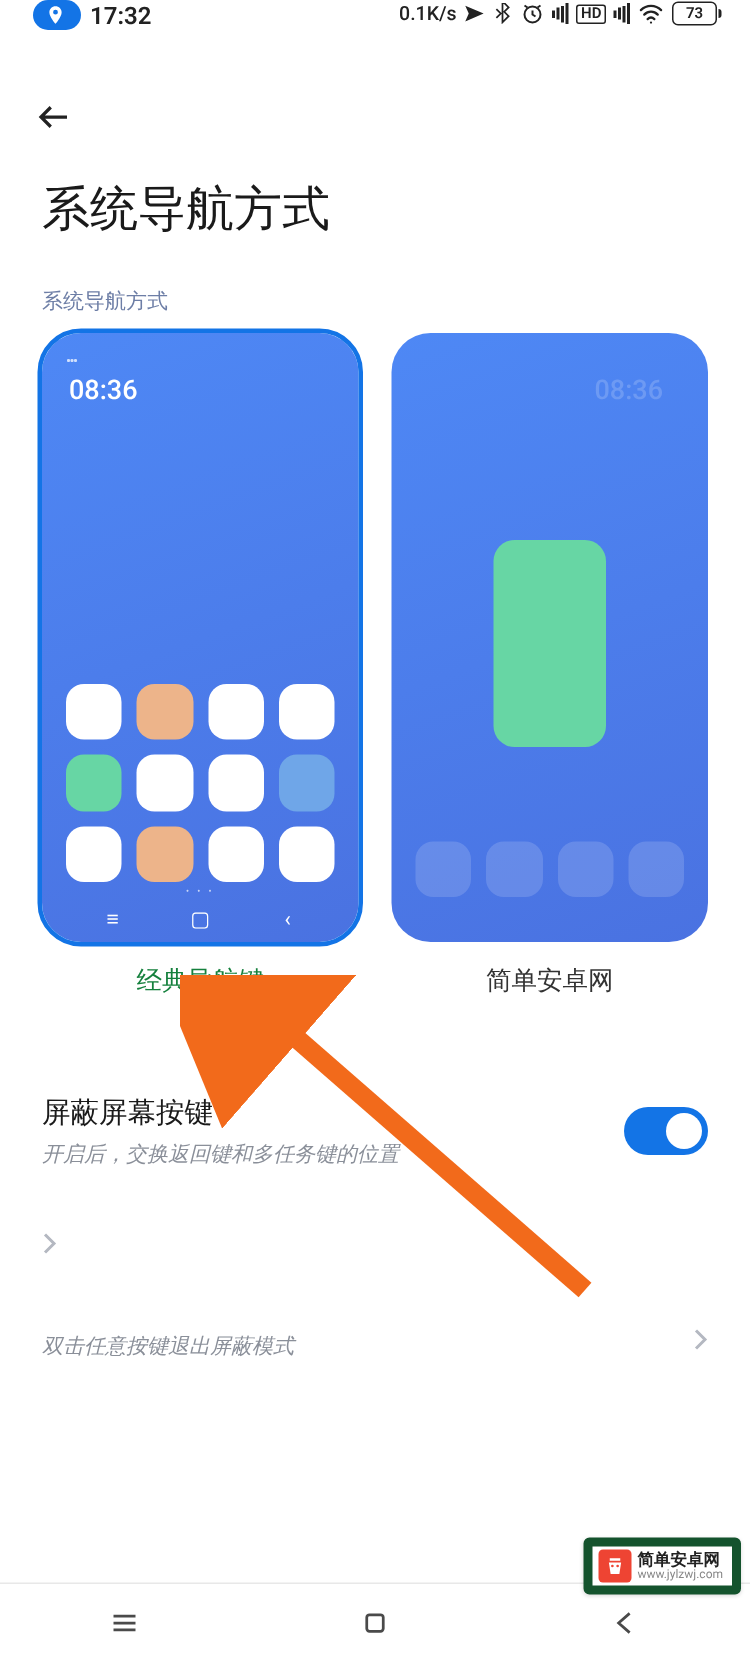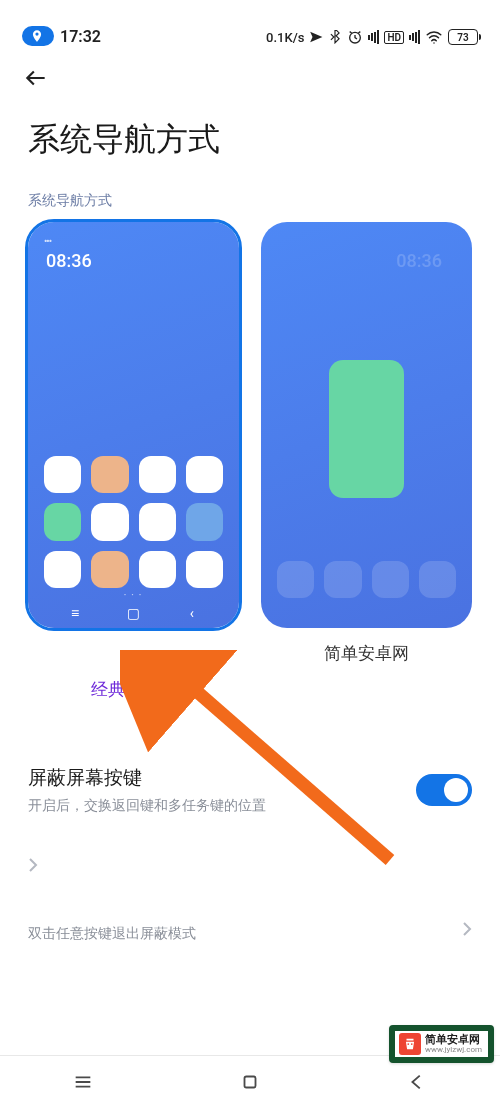--- a/index.html
+++ b/index.html
@@ -1,19 +1,19 @@
 <!DOCTYPE html>
 <html><head>
 <meta charset="utf-8">
 <style>
   * { box-sizing: border-box; margin: 0; padding: 0; }
   html, body { width: 500px; height: 1111px; font-family: -apple-system, "Segoe UI", Roboto, "Helvetica Neue", Arial, "PingFang SC", "Microsoft YaHei", sans-serif; background: #fff; color: #222; position: relative; overflow: hidden; }
 
   
-  .status-bar { display: flex; align-items: flex-end; height: 46px; padding: 0 22px; font-size: 16px; font-weight: 500; }
+  .status-bar { display: flex; align-items: flex-start; height: 46px; padding: 0 22px; font-size: 16px; font-weight: 500; }
   .status-left { display: flex; align-items: center; gap: 4px; }
   .loc-pill { background: #1374e6; color: #fff; border-radius: 14px; padding: 3px 10px 3px 8px; display: flex; align-items: center; gap: 4px; font-size: 14px; }
   .loc-pill svg { width: 14px; height: 14px; fill: #fff; }
   .status-time { font-weight: 600; margin-left: 2px; }
   .status-right { margin-left: auto; display: flex; align-items: center; gap: 5px; font-size: 13px; }
   .status-right > span, .status-right > svg { display: inline-flex; align-items: center; }
   .sig { display:inline-flex; align-items:flex-end; gap:1px; }
   .sig span { width:2px; background:#222; }
   .sig span:nth-child(1){height:5px;} .sig span:nth-child(2){height:8px;} .sig span:nth-child(3){height:11px;} .sig span:nth-child(4){height:14px;}
   .batt { border:1.5px solid #222; border-radius:4px; width:30px; height:16px; position:relative; display:flex; align-items:center; justify-content:center; font-size:10px; font-weight:600; }
@@ -25,21 +25,21 @@
   .back-arrow svg { width: 26px; height: 26px; stroke:#222; stroke-width:2; fill:none; }
   .page-title { font-size: 32px; font-weight: 500; padding: 26px 28px 20px; color:#1a1a1a; }
   .section-label { font-size: 14px; color:#6d7ea6; padding: 10px 28px 8px; }
 
   
   .options { display:flex; gap:22px; padding: 4px 28px 8px; }
   .option { flex:1; display:flex; flex-direction:column; align-items:center; gap:14px; }
   .option-card { width:100%; aspect-ratio: 0.52; border-radius:26px; overflow:hidden; position:relative; background: linear-gradient(160deg,#4e88f5 0%, #4a72e1 100%); }
   .option-card.selected { outline: 3px solid #1374e6; outline-offset: 0; }
   .option-label { font-size: 17px; font-weight: 500; }
-  .option-label.sel { color:#6d28d9;margin-top:36px; }
+  .option-label.sel { color:#15803d; }
   .option-label.uns { color:#333; }
 
   
   .phA-time { position:absolute; top:28px; left:18px; color:#fff; font-size:18px; font-weight:500; }
   .phA-dot { position:absolute; top:14px; left:16px; color:rgba(255,255,255,.75); font-size:10px; letter-spacing:-1px; }
   .phA-grid { position:absolute; left:0; right:0; bottom:40px; display:grid; grid-template-columns:repeat(4,1fr); gap:10px; padding:0 16px; }
   .phA-grid div { aspect-ratio:1; border-radius:12px; }
   .phA-pager { position:absolute; bottom:30px; left:0; right:0; text-align:center; color:rgba(255,255,255,.7); font-size:6px; letter-spacing:2px; }
   .phA-nav { position:absolute; bottom:8px; left:0; right:0; display:flex; justify-content:space-around; align-items:center; color:#fff; font-size:14px; padding:0 18px; }
   .phA-nav span { width:14px; height:14px; display:inline-flex; align-items:center; justify-content:center; }
@@ -49,21 +49,21 @@
   .phB-block { position:absolute; top:34%; left:32%; width:36%; height:34%; background:#67d6a4; border-radius:14px; }
   .phB-fade { position:absolute; left:0; right:0; bottom:30px; display:grid; grid-template-columns:repeat(4,1fr); gap:10px; padding:0 16px; opacity:.15; }
   .phB-fade div { aspect-ratio:1; border-radius:12px; background:#fff; }
 
   
   .settings { padding: 36px 28px 0; }
   .row { display:flex; align-items:center; padding: 20px 0; }
   .row + .row { margin-top: 2px; }
   .row-text { flex:1; }
   .row-title { font-size: 19px; color:#1a1a1a; }
-  .row-sub { font-size: 14px; color:#8a8f99; margin-top:6px; }
+  .row-sub { font-size: 14px; color:#8a8f99; margin-top:6px;font-style:italic; }
   .toggle { width:56px; height:32px; background:#1374e6; border-radius:16px; position:relative; }
   .toggle::after { content:""; position:absolute; right:4px; top:4px; width:24px; height:24px; background:#fff; border-radius:50%; }
   .chev { color:#b4b8c1; }
   .chev svg { width:10px; height:16px; stroke:#b4b8c1; stroke-width:2; fill:none; }
 
   
   .sys-nav { position:absolute; bottom:0; left:0; right:0; height:56px; border-top:1px solid #e8e8e8; display:flex; align-items:center; justify-content:space-around; background:#fff; }
   .sys-nav span { color:#4a4a4a; }
   .sys-nav svg { width:22px; height:22px; stroke:#4a4a4a; stroke-width:2; fill:none; }
 

